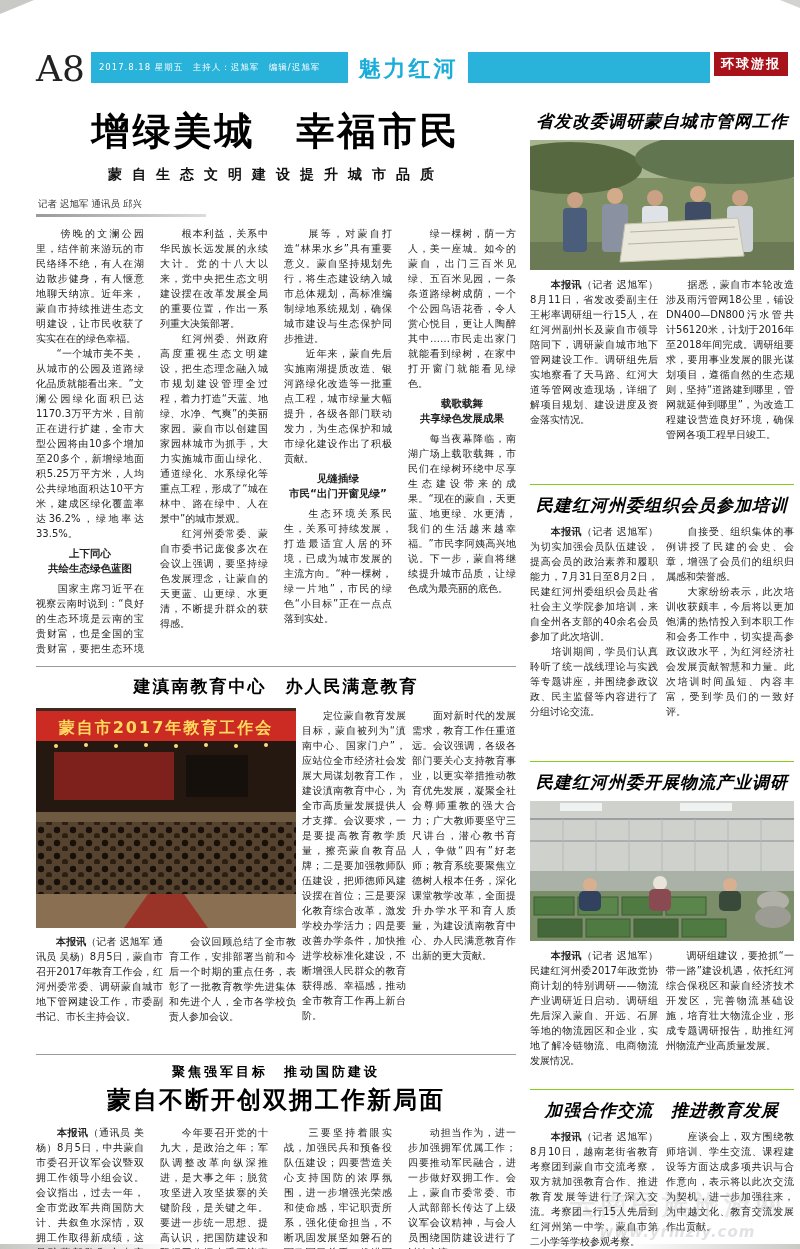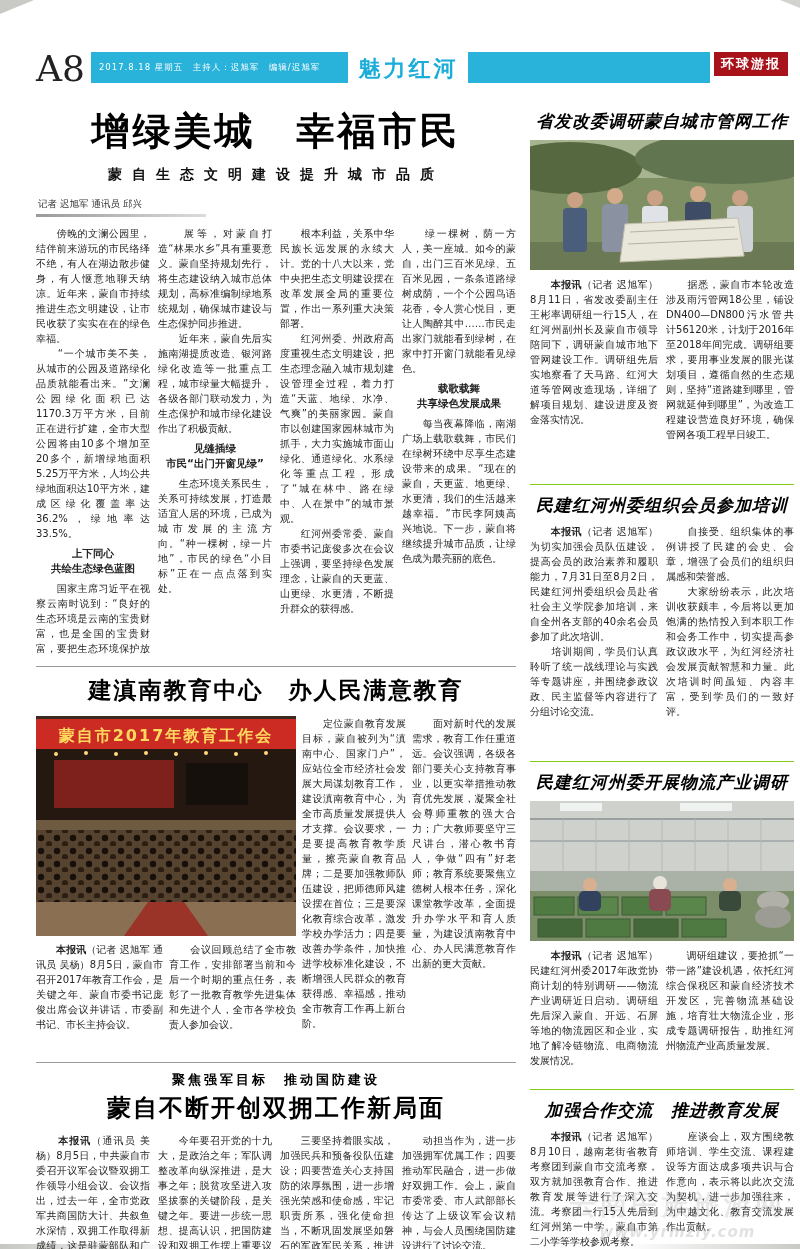--- a/index.html
+++ b/index.html
@@ -35,28 +35,28 @@
   .body-col { font-size:10px; line-height:15px; text-align:justify; color:#242424; overflow:hidden; }
   .para { margin:0; }
   .lead-in { font-weight:bold; }
   .inline-sub { font-weight:bold; text-align:center; white-space:pre-line; font-size:10.5px; line-height:15px; margin:5px 0; }
 
   
   .main-headline { font-size:38px; font-weight:bold; text-align:center; letter-spacing:3px; color:#000; margin-top:2px; }
   .main-subheadline { font-size:14px; font-weight:bold; text-align:center; letter-spacing:10px; margin-top:9px; color:#111; }
   .byline-row { margin:14px 0 3px 2px; font-size:9.5px; color:#333; }
   .byline-rule { width:170px; height:3px; background:linear-gradient(to right,#9a9a9a,#dcdcdc); margin-bottom:9px; }
-  .cols-4 { display:flex; gap:8px; }
+  .cols-4 { display:flex; gap:16px; }
   .cols-4 .col { width:114px; height:430px; }
 
   
   .hr-rule { border:none; border-top:1px solid #9a9a9a; margin:10px 0 8px; }
 
   
-  .edu-headline { font-size:23px; font-weight:bold; text-align:center; letter-spacing:2px; margin:4px 0 10px; color:#000; }
+  .edu-headline { font-size:17px; font-weight:bold; text-align:center; letter-spacing:2px; margin:4px 0 10px; color:#000; }
   .edu-grid { display:grid; grid-template-columns:127px 127px 104px 104px; grid-template-rows:220px auto; gap:6px; }
   .edu-photo { grid-column:1/3; grid-row:1; }
   .edu-t1 { grid-column:1; grid-row:2; height:110px; }
   .edu-t2 { grid-column:2; grid-row:2; height:110px; }
   .edu-t3 { grid-column:3; grid-row:1/3; height:336px; }
   .edu-t4 { grid-column:4; grid-row:1/3; height:336px; }
 
   
   .kicker { font-size:13px; font-weight:bold; text-align:center; letter-spacing:3px; margin-top:4px; color:#000; }
   .defense-headline { font-size:24px; font-weight:bold; text-align:center; letter-spacing:2px; margin:3px 0 9px; color:#000; }
@@ -110,30 +110,30 @@
       <div class="byline-rule"></div>
       <div class="cols-4">
         <div class="col body-col">
           <p class="para" style="white-space:pre-line;">　　傍晚的文澜公园里，结伴前来游玩的市民络绎不绝，有人在湖边散步健身，有人惬意地聊天纳凉。近年来，蒙自市持续推进生态文明建设，让市民收获了实实在在的绿色幸福。
 　　“一个城市美不美，从城市的公园及道路绿化品质就能看出来。”文澜公园绿化面积已达1170.3万平方米，目前正在进行扩建，全市大型公园将由10多个增加至20多个，新增绿地面积5.25万平方米，人均公共绿地面积达10平方米，建成区绿化覆盖率达36.2%，绿地率达33.5%。</p>
           <div class="inline-sub">上下同心
 共绘生态绿色蓝图</div>
           <p class="para" style="white-space:pre-line;">　　国家主席习近平在视察云南时说到：“良好的生态环境是云南的宝贵财富，也是全国的宝贵财富，要把生态环境保护放在更加突出位置。”</p>
         </div>
         <div class="col body-col">
+          <p class="para" style="white-space:pre-line;">　　根本利益，关系中华民族长远发展的永续大计。党的十八大以来，党中央把生态文明建设摆在改革发展全局的重要位置，作出一系列重大决策部署。
+　　红河州委、州政府高度重视生态文明建设，把生态理念融入城市规划建设管理全过程，着力打造“天蓝、地绿、水净、气爽”的美丽家园。蒙自市以创建国家园林城市为抓手，大力实施城市面山绿化、通道绿化、水系绿化等重点工程，形成了“城在林中、路在绿中、人在景中”的城市景观。
+　　红河州委常委、蒙自市委书记庞俊多次在会议上强调，要坚持绿色发展理念，让蒙自的天更蓝、山更绿、水更清，不断提升群众的获得感。</p>
+        </div>
+        <div class="col body-col">
           <p class="para" style="white-space:pre-line;">　　展等，对蒙自打造“林果水乡”具有重要意义。蒙自坚持规划先行，将生态建设纳入城市总体规划，高标准编制绿地系统规划，确保城市建设与生态保护同步推进。
 　　近年来，蒙自先后实施南湖提质改造、银河路绿化改造等一批重点工程，城市绿量大幅提升，各级各部门联动发力，为生态保护和城市绿化建设作出了积极贡献。</p>
           <div class="inline-sub">见缝插绿
 市民“出门开窗见绿”</div>
           <p class="para" style="white-space:pre-line;">　　生态环境关系民生，关系可持续发展，打造最适宜人居的环境，已成为城市发展的主流方向。“种一棵树，绿一片地”，市民的绿色“小目标”正在一点点落到实处。</p>
-        </div>
-        <div class="col body-col">
-          <p class="para" style="white-space:pre-line;">　　根本利益，关系中华民族长远发展的永续大计。党的十八大以来，党中央把生态文明建设摆在改革发展全局的重要位置，作出一系列重大决策部署。
-　　红河州委、州政府高度重视生态文明建设，把生态理念融入城市规划建设管理全过程，着力打造“天蓝、地绿、水净、气爽”的美丽家园。蒙自市以创建国家园林城市为抓手，大力实施城市面山绿化、通道绿化、水系绿化等重点工程，形成了“城在林中、路在绿中、人在景中”的城市景观。
-　　红河州委常委、蒙自市委书记庞俊多次在会议上强调，要坚持绿色发展理念，让蒙自的天更蓝、山更绿、水更清，不断提升群众的获得感。</p>
         </div>
         <div class="col body-col">
           <p class="para" style="white-space:pre-line;">　　绿一棵树，荫一方人，美一座城。如今的蒙自，出门三百米见绿、五百米见园，一条条道路绿树成荫，一个个公园鸟语花香，令人赏心悦目，更让人陶醉其中……市民走出家门就能看到绿树，在家中打开窗门就能看见绿色。</p>
           <div class="inline-sub">载歌载舞
 共享绿色发展成果</div>
           <p class="para" style="white-space:pre-line;">　　每当夜幕降临，南湖广场上载歌载舞，市民们在绿树环绕中尽享生态建设带来的成果。“现在的蒙自，天更蓝、地更绿、水更清，我们的生活越来越幸福。”市民李阿姨高兴地说。下一步，蒙自将继续提升城市品质，让绿色成为最亮丽的底色。</p>
         </div>
       </div>
     </div>
 
@@ -167,21 +167,21 @@
                 <circle cx="13" cy="11" r="3" fill="#2a1d11"></circle>
               </pattern>
             </defs>
             <rect x="0" y="114" width="260" height="72" fill="#55422f"></rect>
             <rect x="0" y="114" width="260" height="72" fill="url(#crowd)"></rect>
             <rect x="0" y="186" width="260" height="34" fill="#8a6f52"></rect>
             <polygon points="112,186 148,186 172,220 88,220" fill="#9a3328"></polygon>
           </svg>
         </div>
         <div class="edu-t1 body-col">
-          <p class="para">　　<b class="lead-in">本报讯</b><span>（记者 迟旭军 通讯员 吴杨）8月5日，蒙自市召开2017年教育工作会，是关键之年、蒙自市委书记庞俊出席会议并讲话，市委副书记、市长主持会议。</span></p>
+          <p class="para">　　<b class="lead-in">本报讯</b><span>（记者 迟旭军 通讯员 吴杨）8月5日，蒙自市召开2017年教育工作会，红河州委常委、调研蒙自城市地下管网建设工作，市委副书记、市长主持会议。</span></p>
         </div>
         <div class="edu-t2 body-col">
           <p class="para" style="white-space:pre-line;">　　会议回顾总结了全市教育工作，安排部署当前和今后一个时期的重点任务，表彰了一批教育教学先进集体和先进个人，全市各学校负责人参加会议。</p>
         </div>
         <div class="edu-t3 body-col">
           <p class="para" style="white-space:pre-line;">　　定位蒙自教育发展目标，蒙自被列为“滇南中心、国家门户”，应站位全市经济社会发展大局谋划教育工作，建设滇南教育中心，为全市高质量发展提供人才支撑。会议要求，一是要提高教育教学质量，擦亮蒙自教育品牌；二是要加强教师队伍建设，把师德师风建设摆在首位；三是要深化教育综合改革，激发学校办学活力；四是要改善办学条件，加快推进学校标准化建设，不断增强人民群众的教育获得感、幸福感，推动全市教育工作再上新台阶。</p>
         </div>
         <div class="edu-t4 body-col">
           <p class="para" style="white-space:pre-line;">　　面对新时代的发展需求，教育工作任重道远。会议强调，各级各部门要关心支持教育事业，以更实举措推动教育优先发展，凝聚全社会尊师重教的强大合力；广大教师要坚守三尺讲台，潜心教书育人，争做“四有”好老师；教育系统要聚焦立德树人根本任务，深化课堂教学改革，全面提升办学水平和育人质量，为建设滇南教育中心、办人民满意教育作出新的更大贡献。</p>
         </div>

